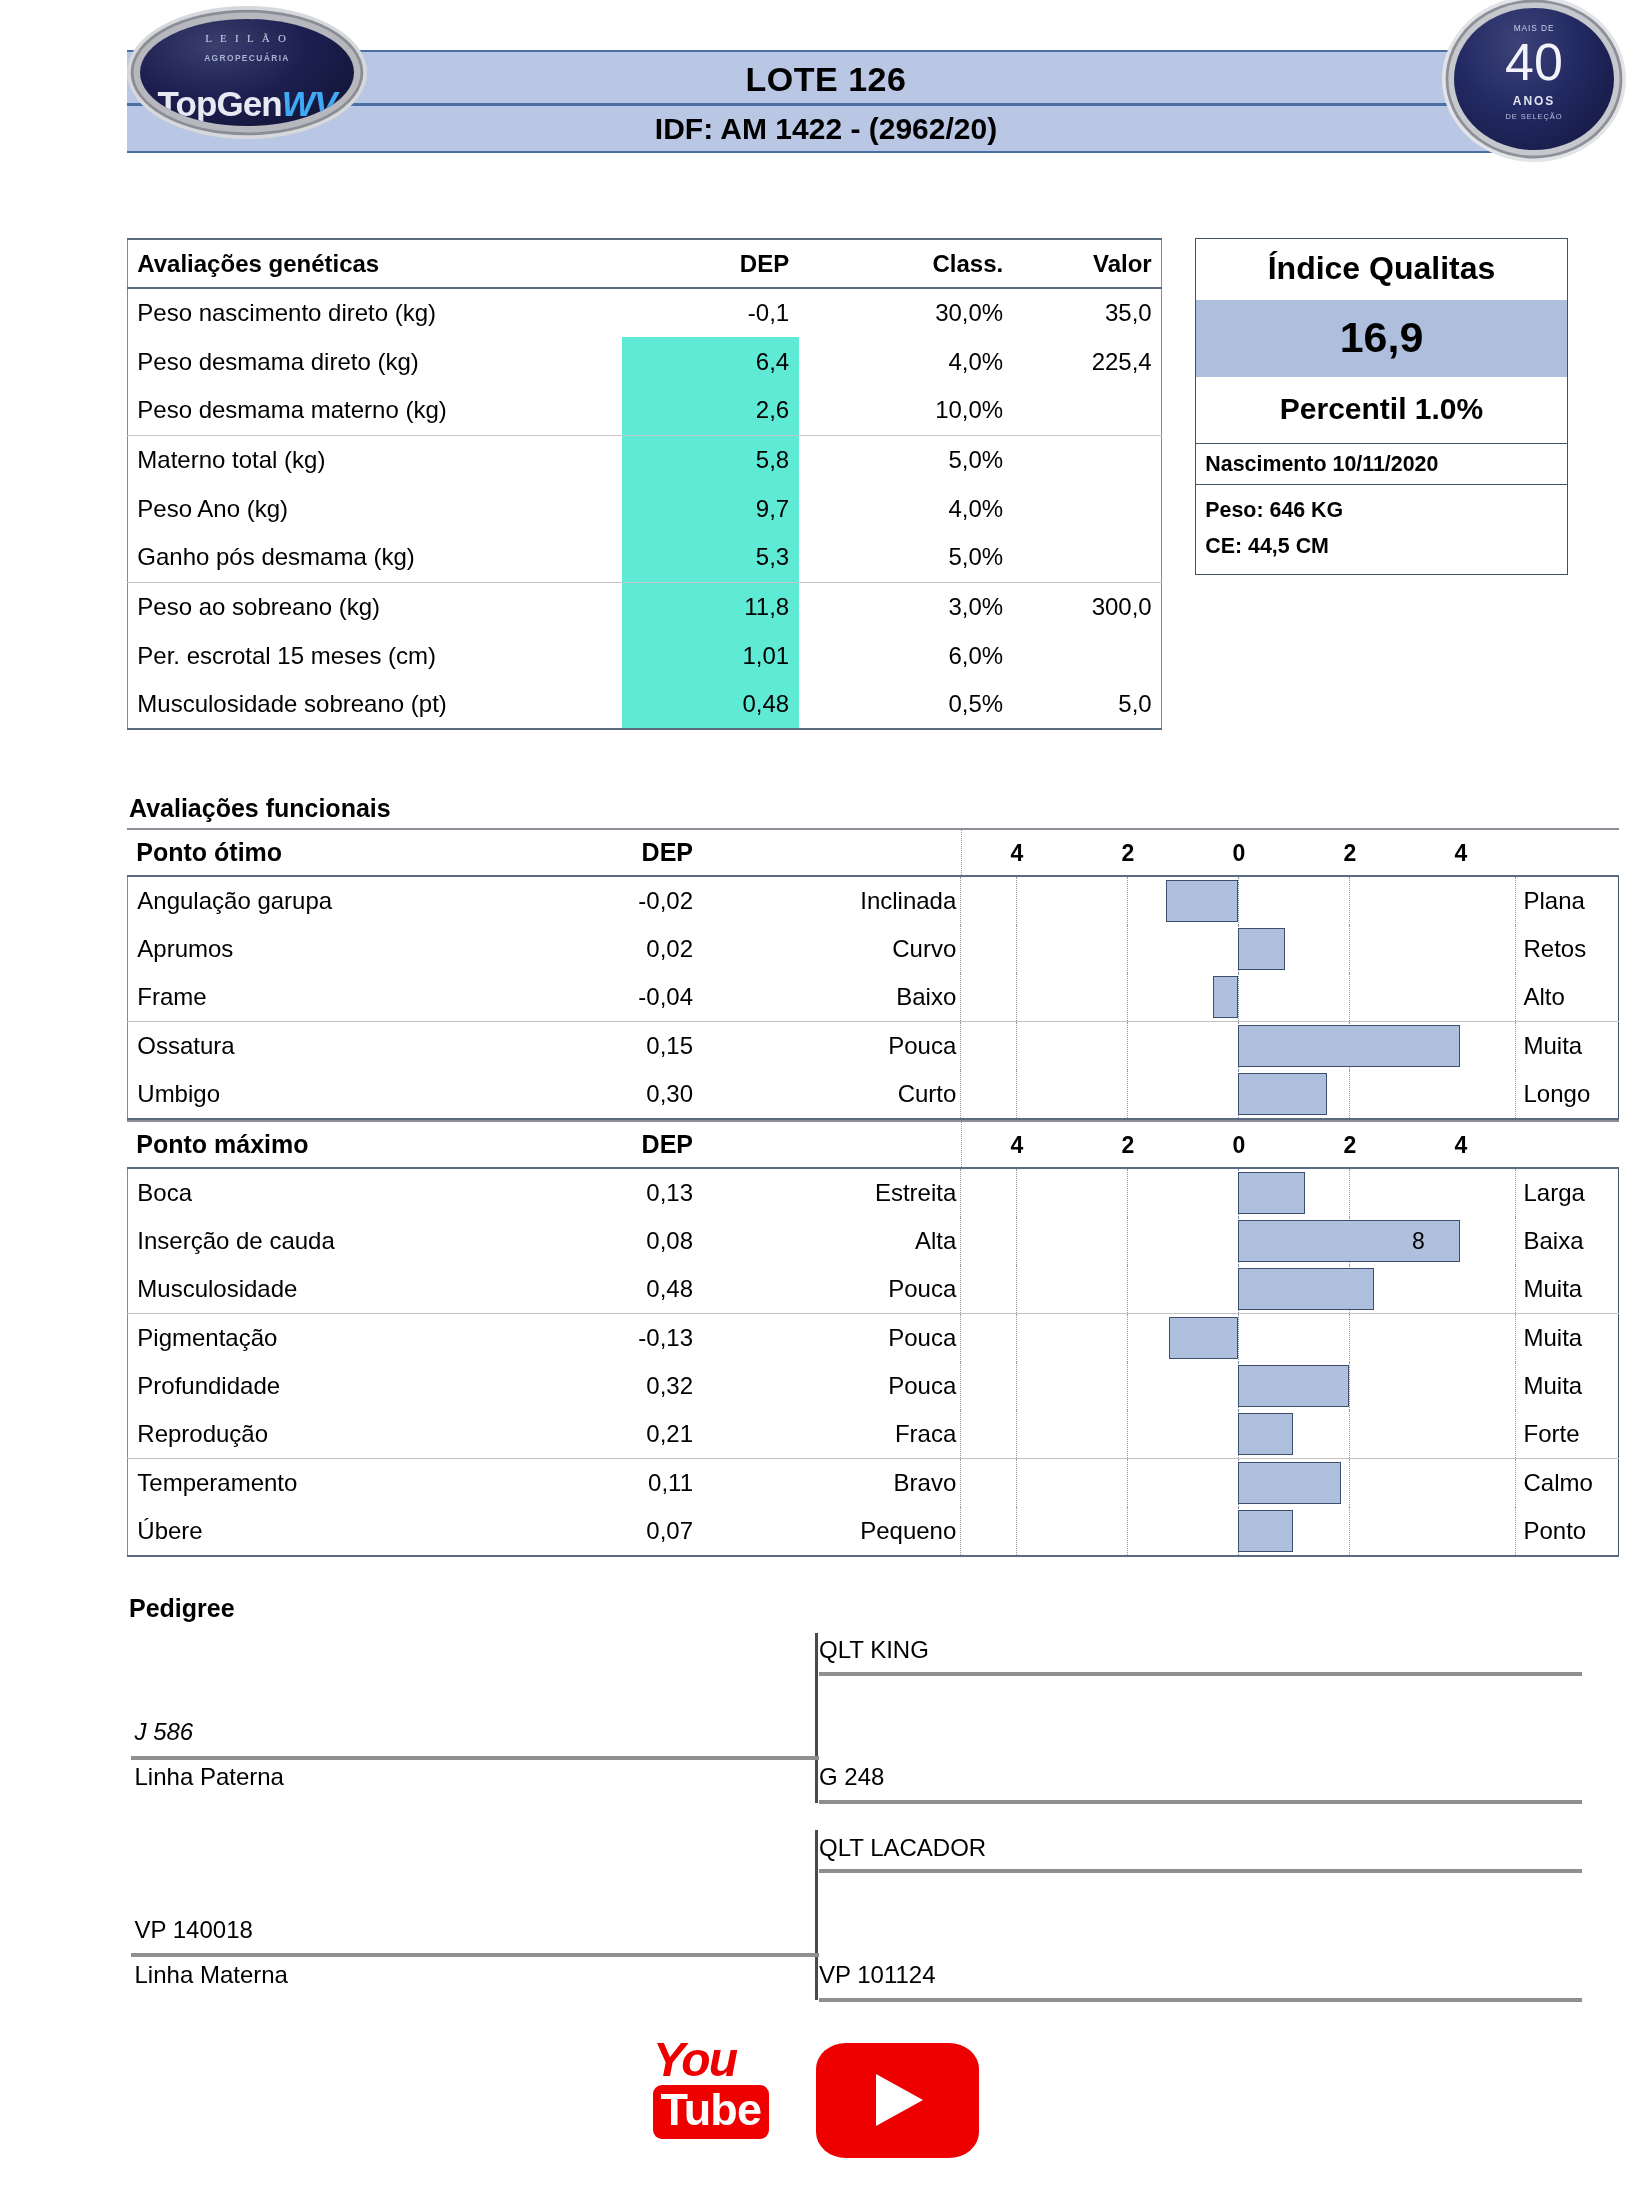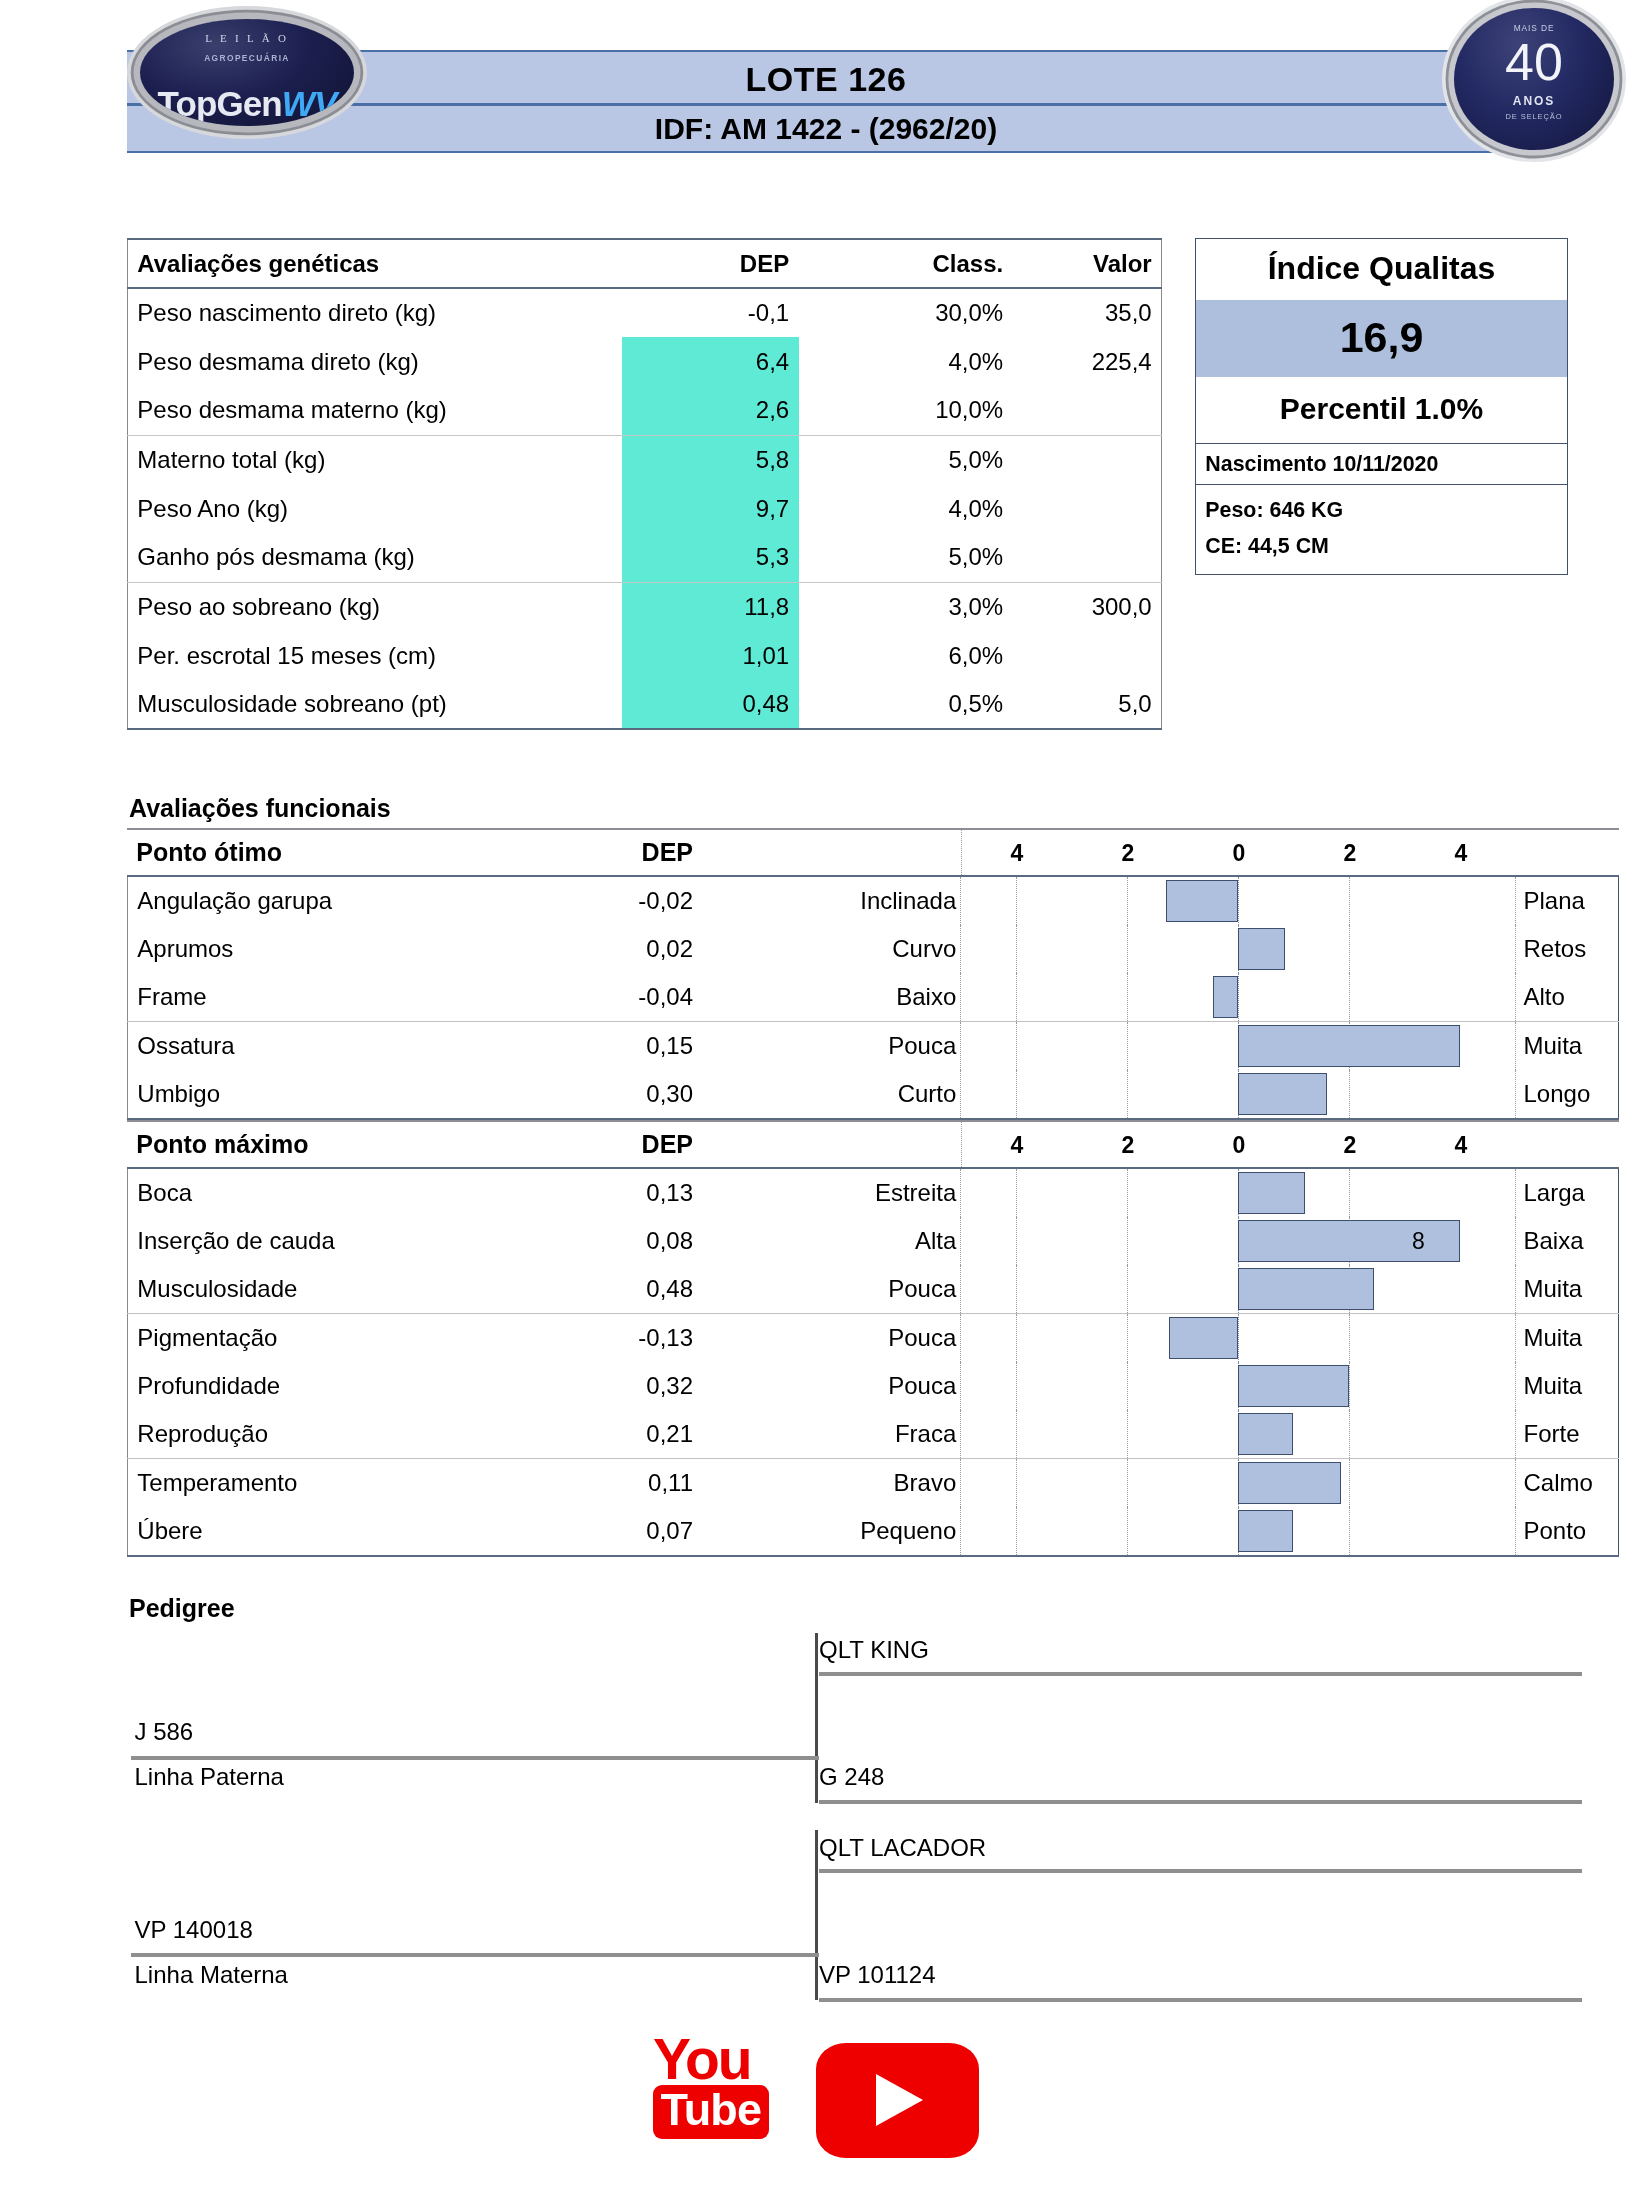--- a/index.html
+++ b/index.html
@@ -338,23 +338,23 @@
     left: 653px;
     top: 2032px;
     width: 326px;
     height: 131px;
   }
   .yt-word {
     position: absolute; left: 0; top: 3.7px;
     width: 121px;
   }
   .yt-you {
-    font-size: 57px; font-weight: bold; color: #ee0000;
+    font-size: 48px; font-weight: bold; color: #ee0000;
     font-family: "Liberation Sans", sans-serif;
-    line-height: 47px; letter-spacing: -1.9px;
+    line-height: 47px; letter-spacing: -1.9px; font-style: italic;
   }
   .yt-tube-box {
     background: #ee0000; border-radius: 9px;
     padding: 1.9px 7.5px 5.6px; display: inline-block;
     margin-top: 1.9px;
   }
   .yt-tube {
     font-size: 45px; font-weight: bold; color: #ffffff;
     line-height: 47px; letter-spacing: -0.9px;
   }
@@ -679,21 +679,21 @@
     </div>
 
 </div>
 
 <div class="ped-title">Pedigree</div>
 <div class="ped">
 
   <div class="ped-text" style="left:692px; top:9.3px;">QLT KING</div>
   <div class="ped-hline" style="left:692px; top:45px; width:763px;"></div>
   <div class="ped-vline" style="left:688px; top:5.6px; height:170px;"></div>
-  <div class="ped-text" style="left:7.5px; top:91px;">J 586</div>
+  <div class="ped-text" style="left:7.5px; top:91px;font-style:italic;">J 586</div>
   <div class="ped-hline" style="left:3.7px; top:129px; width:688px;"></div>
   <div class="ped-text" style="left:7.5px; top:136px;">Linha Paterna</div>
   <div class="ped-text" style="left:692px; top:136px;">G 248</div>
   <div class="ped-hline" style="left:692px; top:173px; width:763px;"></div>
 
   <div class="ped-text" style="left:692px; top:207px;">QLT LACADOR</div>
   <div class="ped-hline" style="left:692px; top:242px; width:763px;"></div>
   <div class="ped-vline" style="left:688px; top:203px; height:170px;"></div>
   <div class="ped-text" style="left:7.5px; top:289px;">VP 140018</div>
   <div class="ped-hline" style="left:3.7px; top:326px; width:688px;"></div>

